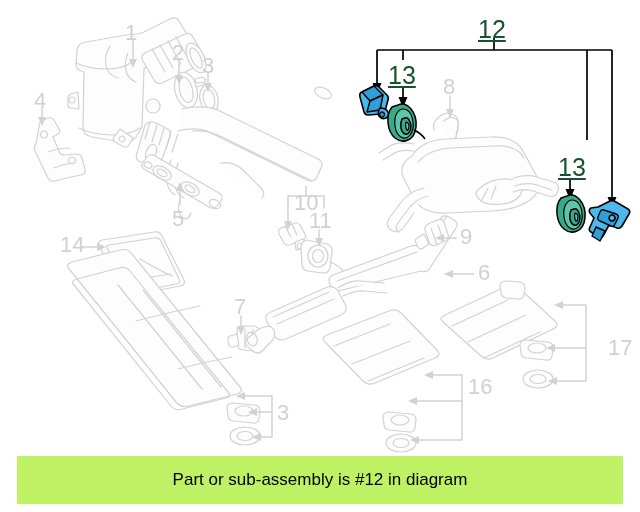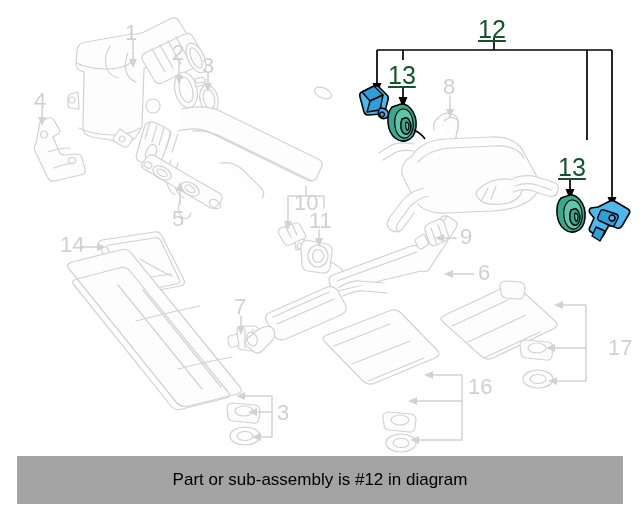--- a/index.html
+++ b/index.html
@@ -42,21 +42,21 @@
     font-size: 25px;
     font-weight: 400;
     text-decoration: underline;
   }
   #notice-banner {
     position: absolute;
     left: 17px;
     top: 456px;
     width: 606px;
     height: 48px;
-    background: #a3a3a3;
+    background: #bef264;
     display: flex;
     flex-direction: column;
     align-items: center;
     justify-content: center;
     box-sizing: border-box;
   }
   #notice-banner .banner-line {
     font-family: "Liberation Sans", sans-serif;
     font-size: 17px;
     color: #000000;

